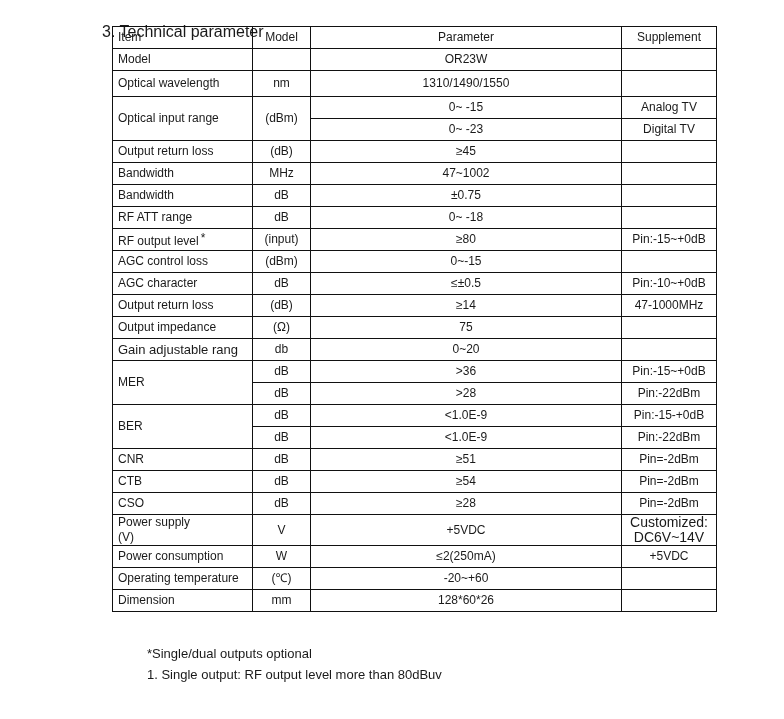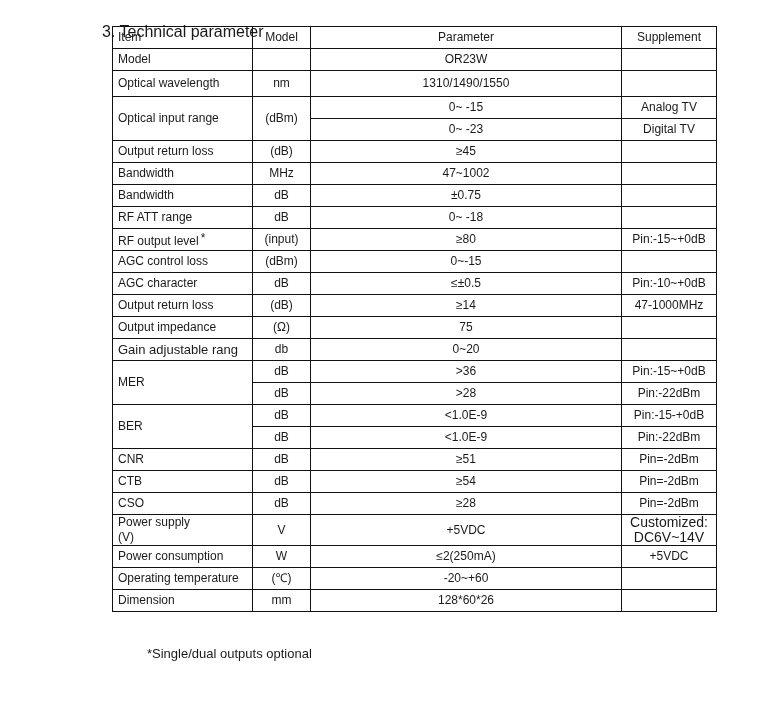--- a/index.html
+++ b/index.html
@@ -188,13 +188,14 @@
       <td class="item">Dimension</td>
       <td class="center">mm</td>
       <td class="center">128*60*26</td>
       <td class="center"></td>
     </tr>
   </tbody>
 </table>
 
 <div class="notes">
   <p>*Single/dual outputs optional</p>
+  <p>1. Single output: RF output level more than 80dBuv</p>
 </div>
 
 </body></html>

